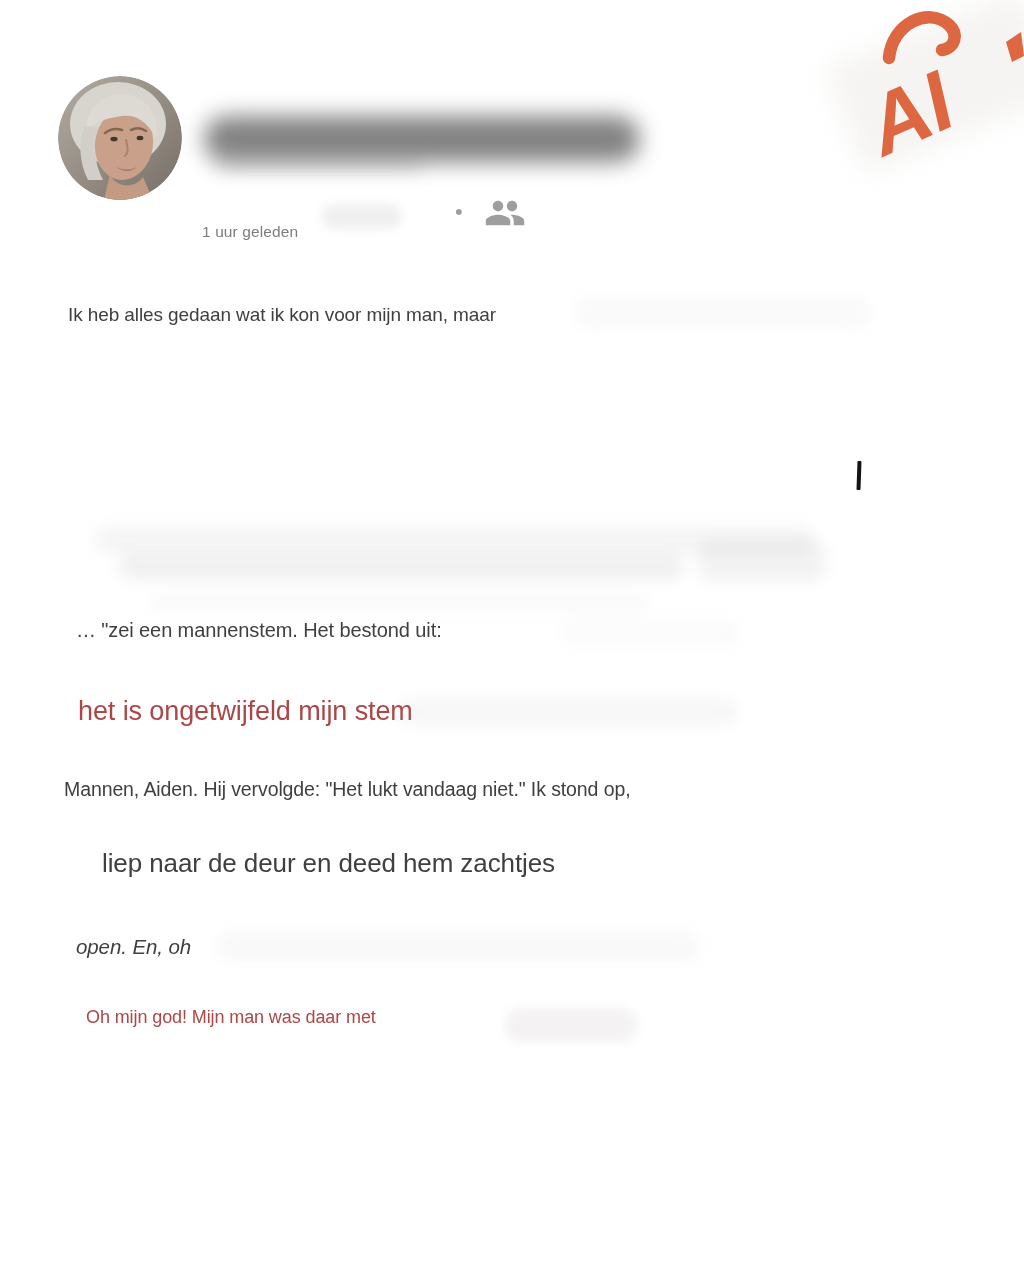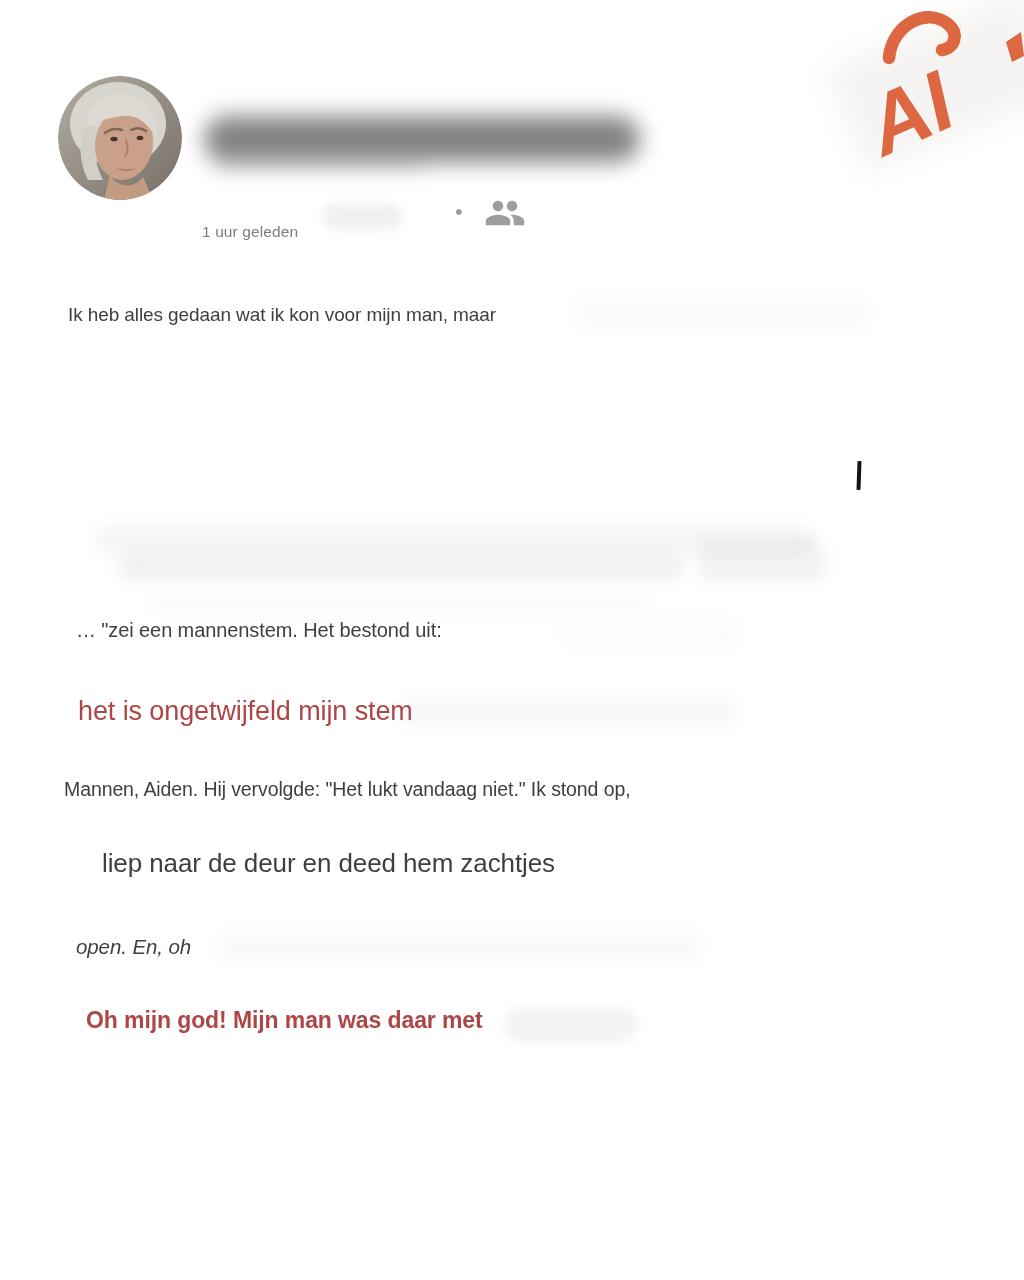--- a/index.html
+++ b/index.html
@@ -43,21 +43,21 @@
   
   .post-line{position:absolute;white-space:nowrap;letter-spacing:-.1px;line-height:1.15;}
   #line1{left:68px;top:304px;font-size:19px;}
   #line2{left:82px;top:382px;font-size:19px;}
   #line3{left:60px;top:456px;font-size:19px;}
   #line4{left:76px;top:619px;font-size:20px;}
   #line5{left:78px;top:696px;font-size:27px;color:var(--red-text,#ad4747);}
   #line6{left:64px;top:778px;font-size:19.5px;}
   #line7{left:78px;top:849px;font-size:26px;margin-left:24px;}
   #line8{left:76px;top:935px;font-size:20.5px;font-style:italic;}
-  #line9{left:86px;top:1007px;font-size:23px;color:var(--red-text,#ad4747);font-weight:bold;}
+  #line9{left:86px;top:1007px;font-size:18px;color:var(--red-text,#ad4747);}
   
   .cursor-bar{
     position:absolute;left:857px;top:461px;width:4px;height:29px;background:#141414;
     transform:rotate(2deg);border-radius:1px;
   }
   
   .smudge{position:absolute;filter:blur(7px);border-radius:14px;}
   .sm-a{left:575px;top:297px;width:295px;height:32px;background:rgba(170,170,170,.06);}
   .sm-b1{left:95px;top:526px;width:720px;height:28px;background:rgba(160,160,160,.10);}
   .sm-b2{left:118px;top:554px;width:566px;height:26px;background:rgba(150,150,150,.13);}

